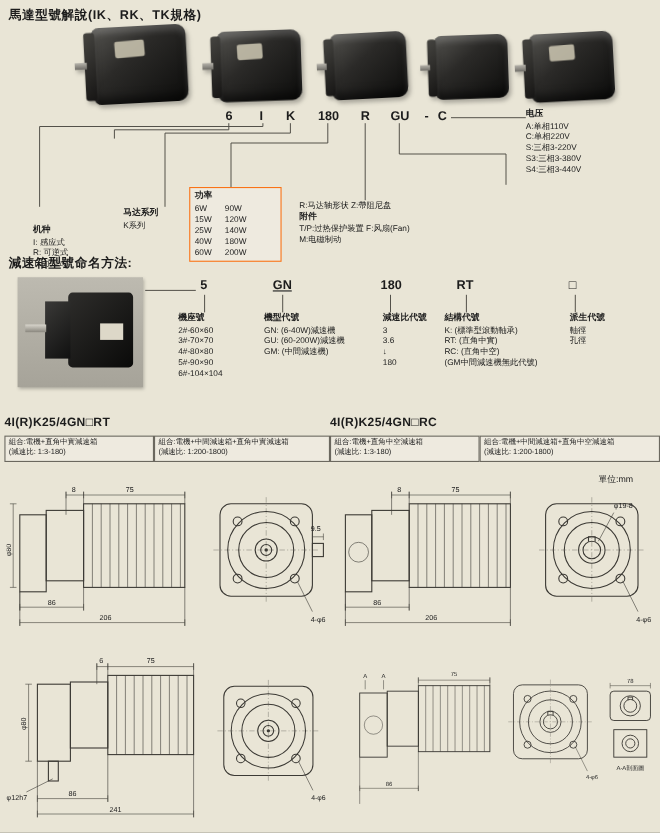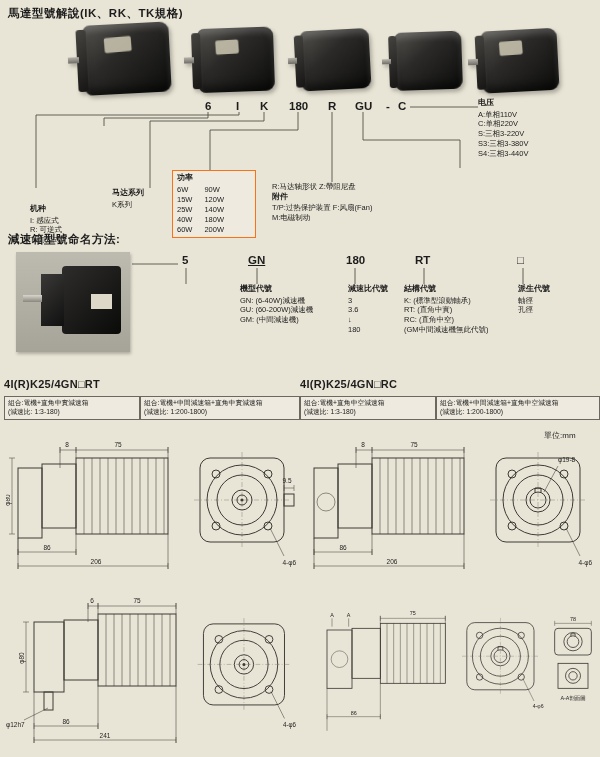--- a/index.html
+++ b/index.html
@@ -164,20 +164,28 @@
     <div class="gp-shaft"></div>
     <div class="gp-label"></div>
   </div>
 
   <span class="tok" style="left:182px;top:254px;">5</span>
   <span class="tok" style="left:248px;top:254px;text-decoration:underline;">GN</span>
   <span class="tok" style="left:346px;top:254px;">180</span>
   <span class="tok" style="left:415px;top:254px;">RT</span>
   <span class="tok" style="left:517px;top:254px;">□</span>
 
+  <div class="abs gbox" style="left:162px;top:284px;width:72px;">
+    <div class="bt">機座號</div>
+    <div>2#-60×60</div>
+    <div>3#-70×70</div>
+    <div>4#-80×80</div>
+    <div>5#-90×90</div>
+    <div>6#-104×104</div>
+  </div>
 
   <div class="abs gbox" style="left:240px;top:284px;width:106px;">
     <div class="bt">機型代號</div>
     <div>GN: (6-40W)減速機</div>
     <div>GU: (60-200W)減速機</div>
     <div>GM: (中間減速機)</div>
   </div>
 
   <div class="abs gbox" style="left:348px;top:284px;width:54px;">
     <div class="bt">減速比代號</div>

